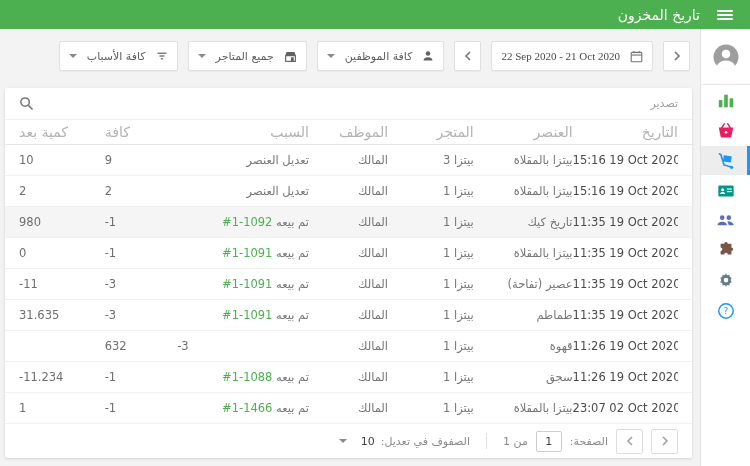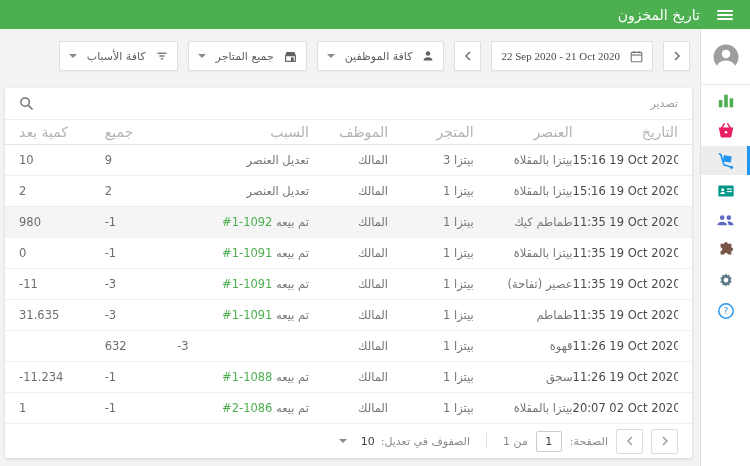--- a/index.html
+++ b/index.html
@@ -211,21 +211,21 @@
         </svg>
       </button>
     </div>
 
     <div class="grid thead">
       <div class="th">التاريخ</div>
       <div class="th">العنصر</div>
       <div class="th">المتجر</div>
       <div class="th">الموظف</div>
       <div class="th">السبب</div>
-      <div class="th num">جميع</div>
+      <div class="th num">كافة</div>
       <div class="th num">كمية بعد</div>
     </div>
 
     <div id="tbody">
       <div class="grid tr">
         <div class="td date">15:16 19 Oct 2020</div>
         <div class="td">بيتزا بالمقلاة</div>
         <div class="td">بيتزا 3</div>
         <div class="td">المالك</div>
         <div class="td">
@@ -244,21 +244,21 @@
         <div class="td">
           <span>تعديل العنصر</span>
           <a href="#" class="reason-link"></a>
         </div>
         <div class="td num">2</div>
         <div class="td num">2</div>
       </div>
 
       <div class="grid tr highlight">
         <div class="td date">11:35 19 Oct 2020</div>
-        <div class="td">طماطم كيك</div>
+        <div class="td">تاريخ كيك</div>
         <div class="td">بيتزا 1</div>
         <div class="td">المالك</div>
         <div class="td">
           <span>تم بيعه</span>
           <a href="#" class="reason-link">#1-1092</a>
         </div>
         <div class="td num">-1</div>
         <div class="td num">980</div>
       </div>
 
@@ -317,27 +317,27 @@
         <div class="td">المالك</div>
         <div class="td">
           <span>تم بيعه</span>
           <a href="#" class="reason-link">#1-1088</a>
         </div>
         <div class="td num">-1</div>
         <div class="td num">-11.234</div>
       </div>
 
       <div class="grid tr">
-        <div class="td date">20:07 02 Oct 2020</div>
+        <div class="td date">23:07 02 Oct 2020</div>
         <div class="td">بيتزا بالمقلاة</div>
         <div class="td">بيتزا 1</div>
         <div class="td">المالك</div>
         <div class="td">
           <span>تم بيعه</span>
-          <a href="#" class="reason-link">#2-1086</a>
+          <a href="#" class="reason-link">#1-1466</a>
         </div>
         <div class="td num">-1</div>
         <div class="td num">1</div>
       </div>
     </div>
 
     <div class="pagination">
       <button class="pg-btn">
         <svg width="8" height="10" viewBox="0 0 8 10">
           <polyline points="2,1 6,5 2,9" fill="none" stroke="#9e9e9e" stroke-width="1.5"></polyline>

